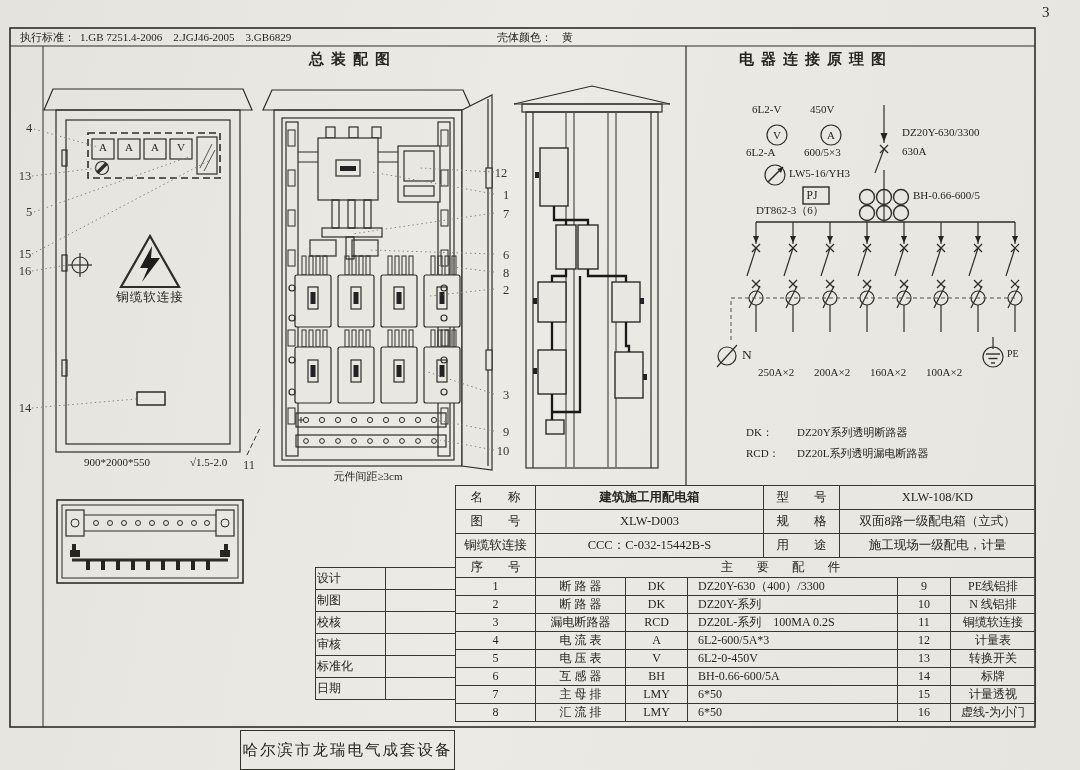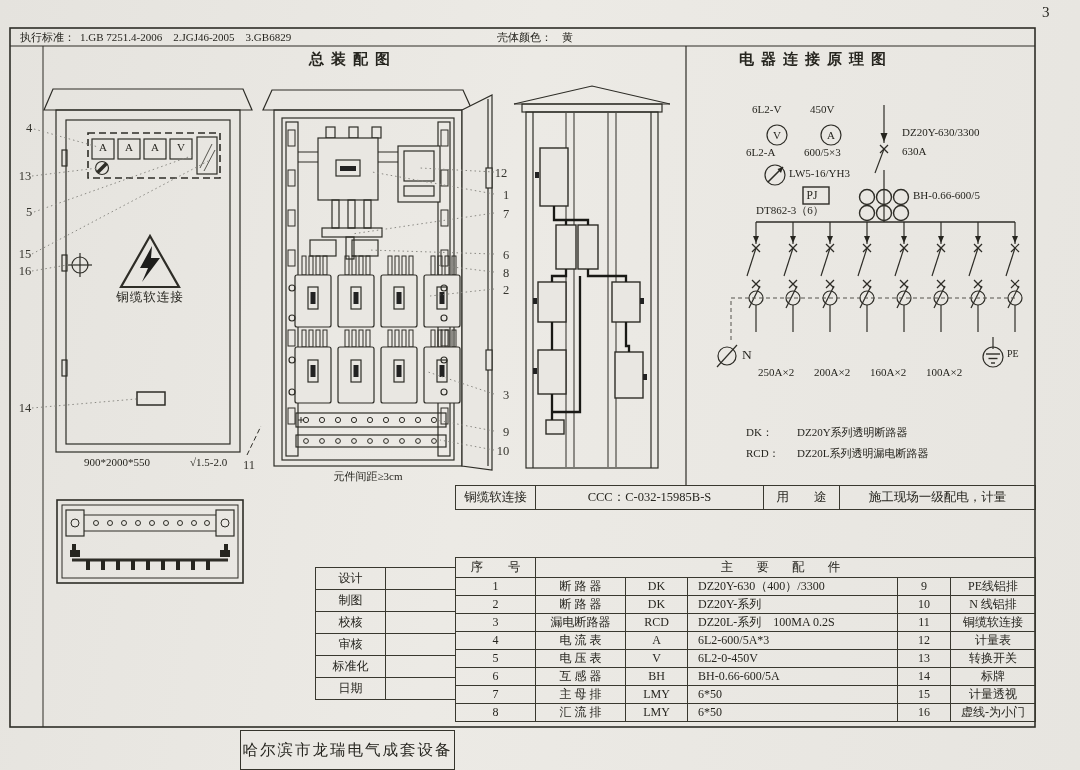--- a/index.html
+++ b/index.html
@@ -12,21 +12,21 @@
   .t { position:absolute; white-space:pre; font-size:11px; line-height:1.15; color:#26251f; }
   .c { text-align:center; }
   .title { font-size:15px; font-weight:600; letter-spacing:7px; }
   .callout { font-size:12.5px; width:22px; text-align:center; color:#35342e; }
   .small { font-size:11px; }
   table.spec { position:absolute; border-collapse:collapse; table-layout:fixed; font-size:12.5px; background:transparent; }
   table.spec td { border:1px solid #39382f; padding:0 2px; text-align:center; overflow:hidden; white-space:nowrap; height:23px; color:#26251f; }
   table.partsT td { height:17px; font-size:12px; }
   table.spec td.l { text-align:left; padding-left:10px; }
   table.signT { position:absolute; border-collapse:collapse; table-layout:fixed; font-size:12px; }
-  table.signT td { border:1px solid #39382f; height:19px; text-align:center; color:#26251f; }
+  table.signT td { border:1px solid #39382f; height:19px; color:#26251f; }
   .factory {
     position:absolute; left:240px; top:687px; width:215px; height:40px;
     border:1.5px solid #35342c; box-sizing:border-box; line-height:37px;
     text-align:center; font-size:15.5px; letter-spacing:2px;margin-top:43px;
   }
   .bold { font-weight:700; }
 </style>
 </head>
 <body>
 
@@ -518,23 +518,35 @@
   <span class="t" style="left:797px;top:447px">DZ20L系列透明漏电断路器</span>
 
   <table class="spec" style="left:455px;top:485px;width:580px">
     <colgroup>
         <col style="width:80px">
         <col style="width:228px">
         <col style="width:76px">
         <col style="width:196px">
       </colgroup>
     <tbody>
+        <tr>
+      <td>名　　称</td>
+      <td class="bold">建筑施工用配电箱</td>
+      <td>型　　号</td>
+      <td>XLW-108/KD</td>
+    </tr>
+    <tr>
+      <td>图　　号</td>
+      <td>XLW-D003</td>
+      <td>规　　格</td>
+      <td>双面8路一级配电箱（立式）</td>
+    </tr>
     <tr>
       <td>铜缆软连接</td>
-      <td>CCC：C-032-15985B-S</td>
+      <td>CCC：C-032-15442B-S</td>
       <td>用　　途</td>
       <td>施工现场一级配电，计量</td>
     </tr>
   </tbody>
     </table>
 
   <table class="spec" style="left:455px;top:557px;width:580px">
     <colgroup>
         <col style="width:80px">
         <col style="width:500px">

